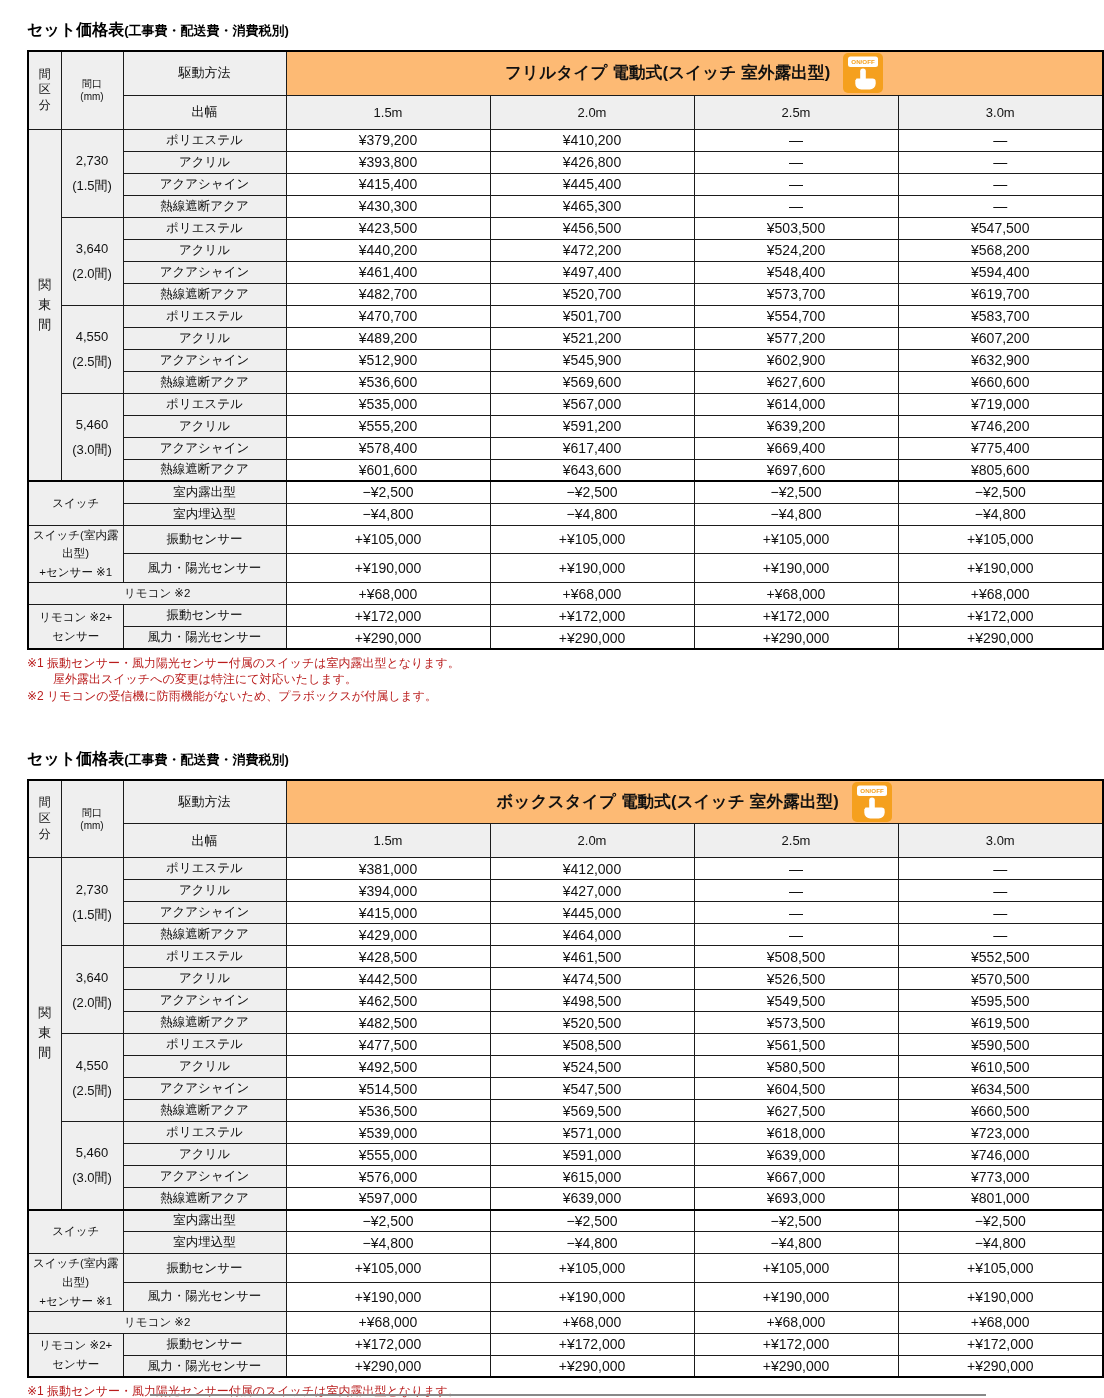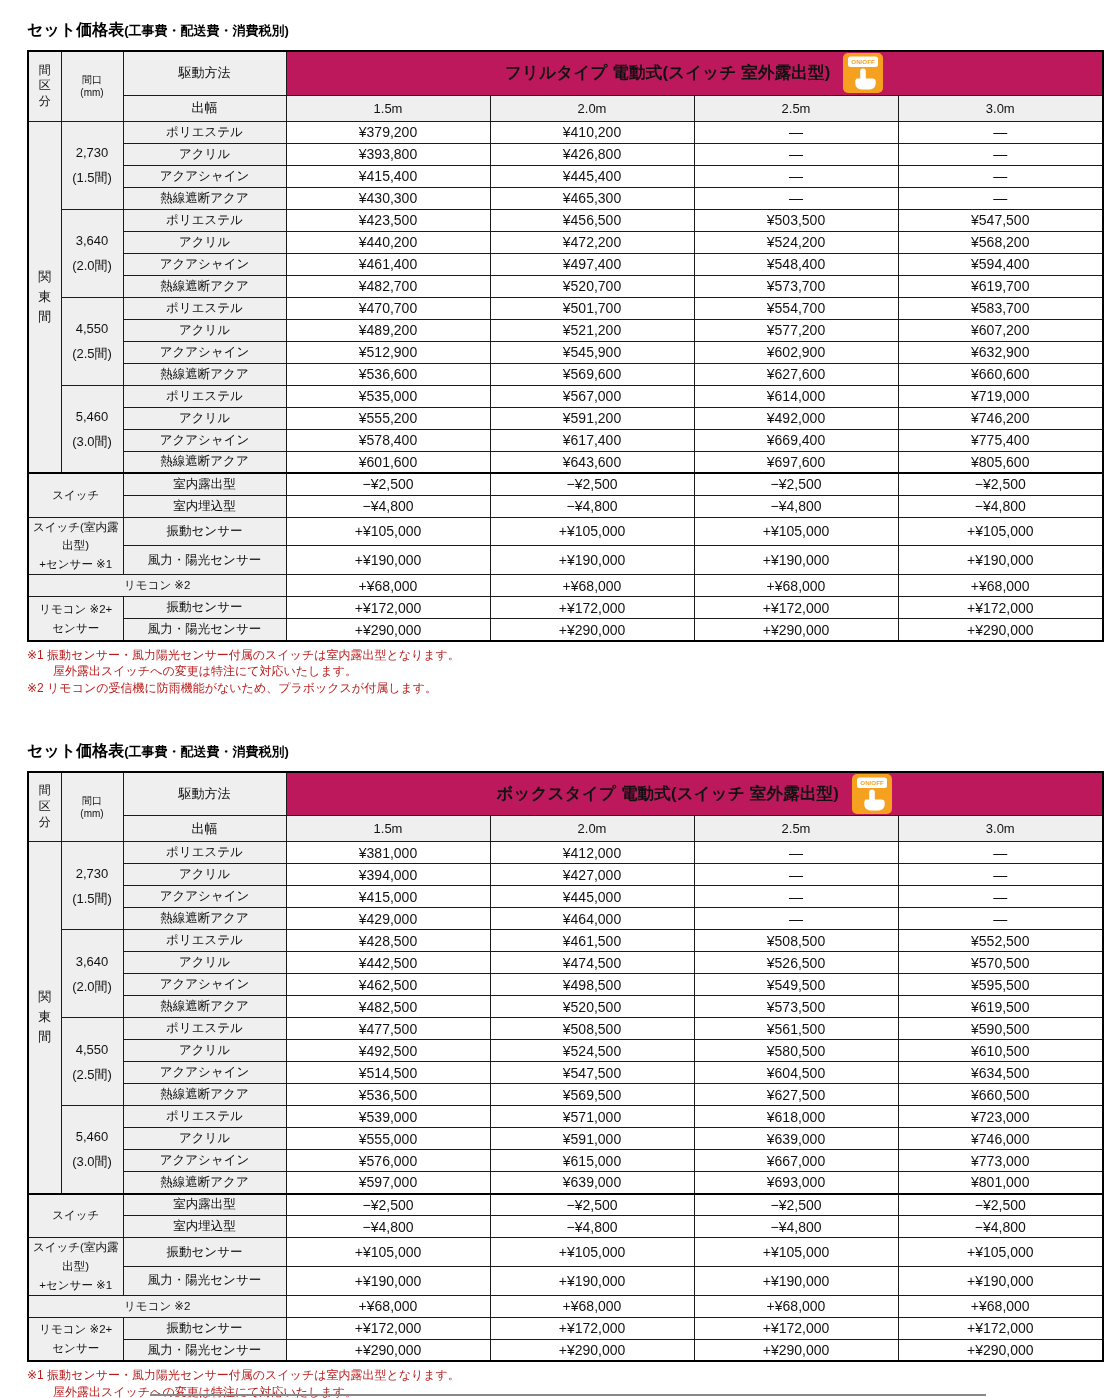--- a/index.html
+++ b/index.html
@@ -15,34 +15,34 @@
   .sec-title .sub{font-size:13px;}
   table.price-table{
     border-collapse:collapse;table-layout:fixed;width:1075px;
     border:2px solid #000;
   }
   .price-table th,.price-table td{
     border:1px solid #1b1b1b;padding:0;text-align:center;vertical-align:middle;
     font-weight:normal;overflow:hidden;
   }
   tr.hr1{height:44px;}
-  tr.hr2{height:26px;}
+  tr.hr2{height:34px;}
   tbody tr{height:22px;}
   .gray{background:#efefef;}
   .vert{white-space:pre-line;font-size:12px;line-height:1.3;}
   .region-cell{white-space:pre-line;font-size:13px;line-height:1.55;}
   .hdr2{white-space:pre-line;font-size:10px;line-height:1.3;}
   .hdr{font-size:13px;margin-top:45px;}
   .depth-h{font-size:13px;margin-left:24px;}
   .width-cell div{font-size:13px;line-height:25px;}
   .mat{font-size:12.5px;}
   .price{font-size:14px;font-weight:bold;}
   .dash{font-weight:normal;font-size:14px;}
   .opt-group{white-space:pre-line;font-size:11.5px;line-height:1.65;}
-  .title-cell{background:#be185d;}
+  .title-cell{background:#fdba74;}
   .title-flex{display:flex;align-items:center;justify-content:center;gap:13px;}
   .product-title{font-size:16.5px;font-weight:bold;letter-spacing:0.2px;}
   .onoff{width:40px;height:40px;display:block;}
   tr.sep-top td{border-top:2.5px solid #000;}
   .fn{margin-top:5px;font-size:12px;line-height:1.38;color:#b91c1c;}
   .fn .indent{padding-left:26px;}
   .bottom-line{position:absolute;left:150px;top:1394px;width:836px;height:2px;background:#888;}
 </style>
 </head>
 <body>
@@ -203,21 +203,21 @@
               <td class="gray mat">ポリエステル</td>
               <td class="price">¥535,000</td>
               <td class="price">¥567,000</td>
               <td class="price">¥614,000</td>
               <td class="price">¥719,000</td>
             </tr>
             <tr>
               <td class="gray mat">アクリル</td>
               <td class="price">¥555,200</td>
               <td class="price">¥591,200</td>
-              <td class="price">¥492,000</td>
+              <td class="price">¥639,200</td>
               <td class="price">¥746,200</td>
             </tr>
             <tr>
               <td class="gray mat">アクアシャイン</td>
               <td class="price">¥578,400</td>
               <td class="price">¥617,400</td>
               <td class="price">¥669,400</td>
               <td class="price">¥775,400</td>
             </tr>
             <tr>

